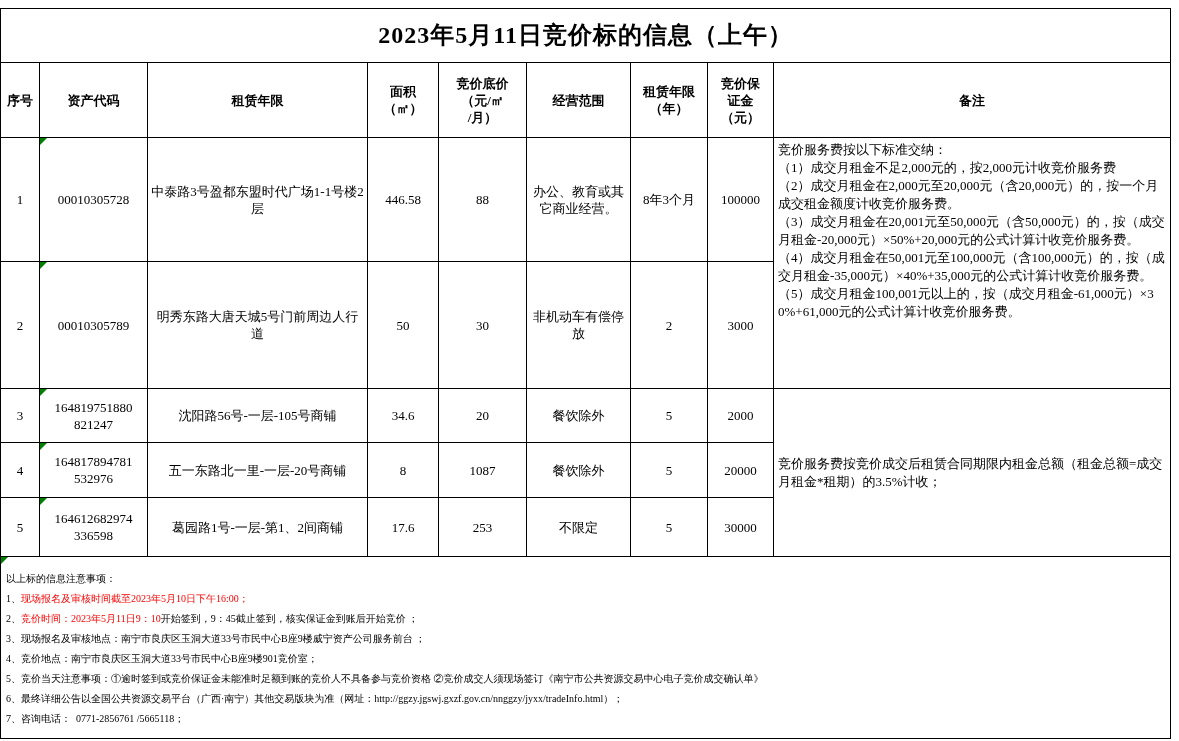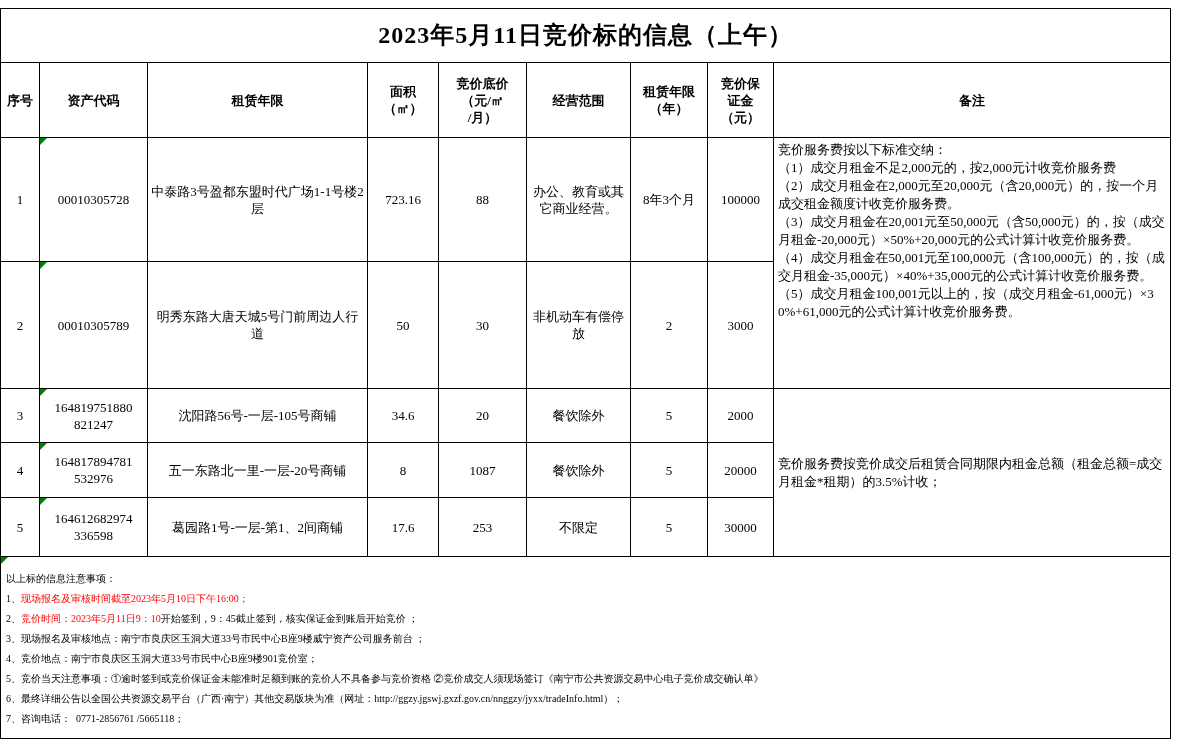--- a/index.html
+++ b/index.html
@@ -63,21 +63,21 @@
     <th>竞价保
 证金
 （元）</th>
     <th>备注</th>
   </tr>
 
   <tr class="r1">
     <td>1</td>
     <td class="code flagged"><span class="flag"></span><span>00010305728</span></td>
     <td>中泰路3号盈都东盟时代广场1-1号楼2层</td>
-    <td>723.16</td>
+    <td>446.58</td>
     <td>88</td>
     <td>办公、教育或其它商业经营。</td>
     <td>8年3个月</td>
     <td>100000</td>
     <td class="remark remark-top" rowspan="2">竞价服务费按以下标准交纳：
 （1）成交月租金不足2,000元的，按2,000元计收竞价服务费
 （2）成交月租金在2,000元至20,000元（含20,000元）的，按一个月成交租金额度计收竞价服务费。
 （3）成交月租金在20,001元至50,000元（含50,000元）的，按（成交月租金-20,000元）×50%+20,000元的公式计算计收竞价服务费。
 （4）成交月租金在50,001元至100,000元（含100,000元）的，按（成交月租金-35,000元）×40%+35,000元的公式计算计收竞价服务费。
 （5）成交月租金100,001元以上的，按（成交月租金-61,000元）×30%+61,000元的公式计算计收竞价服务费。</td>

